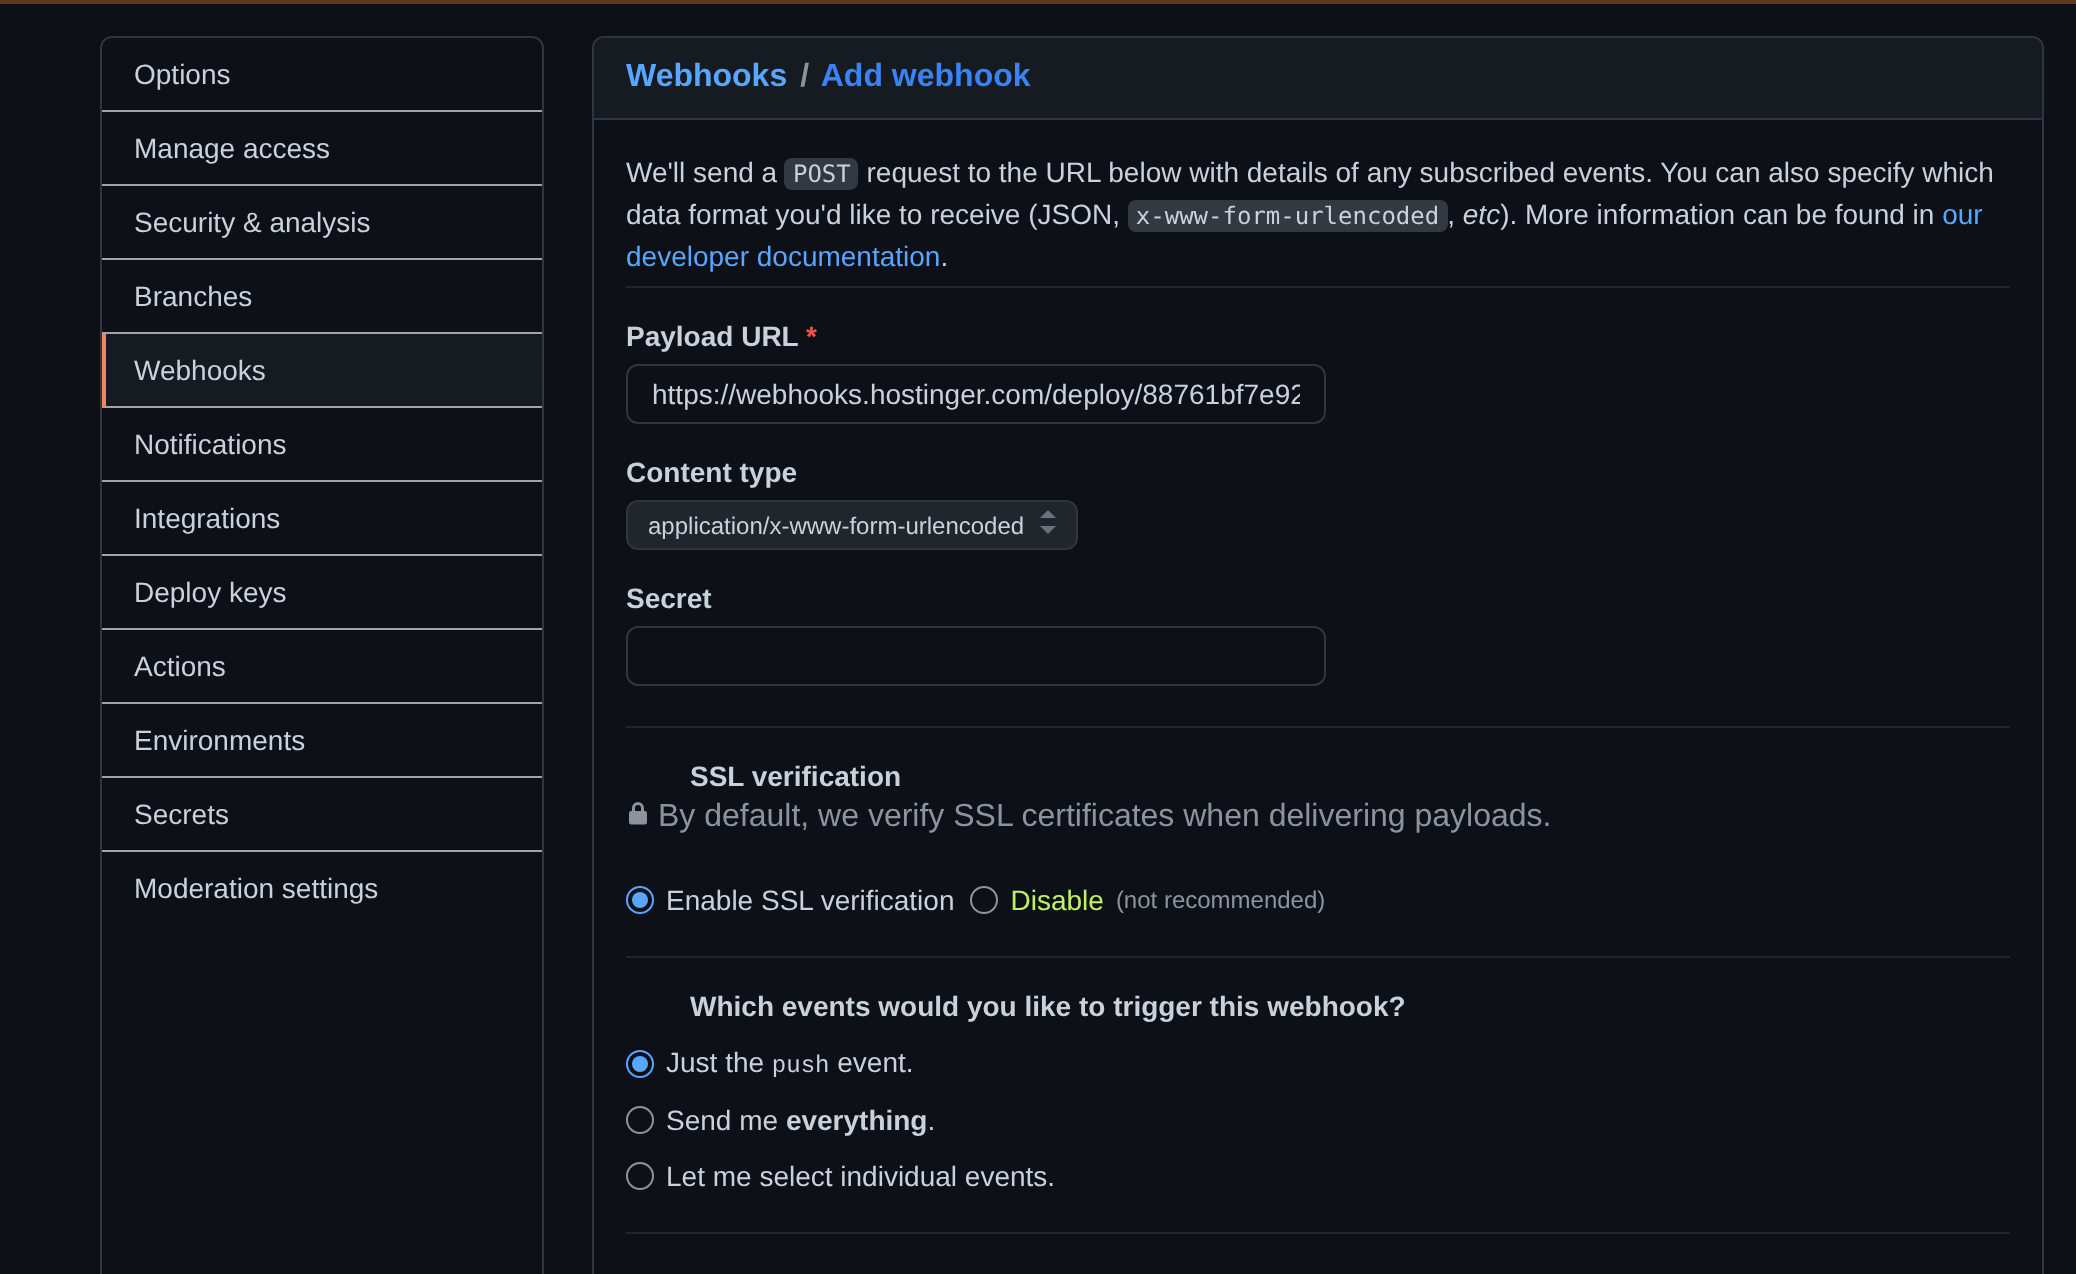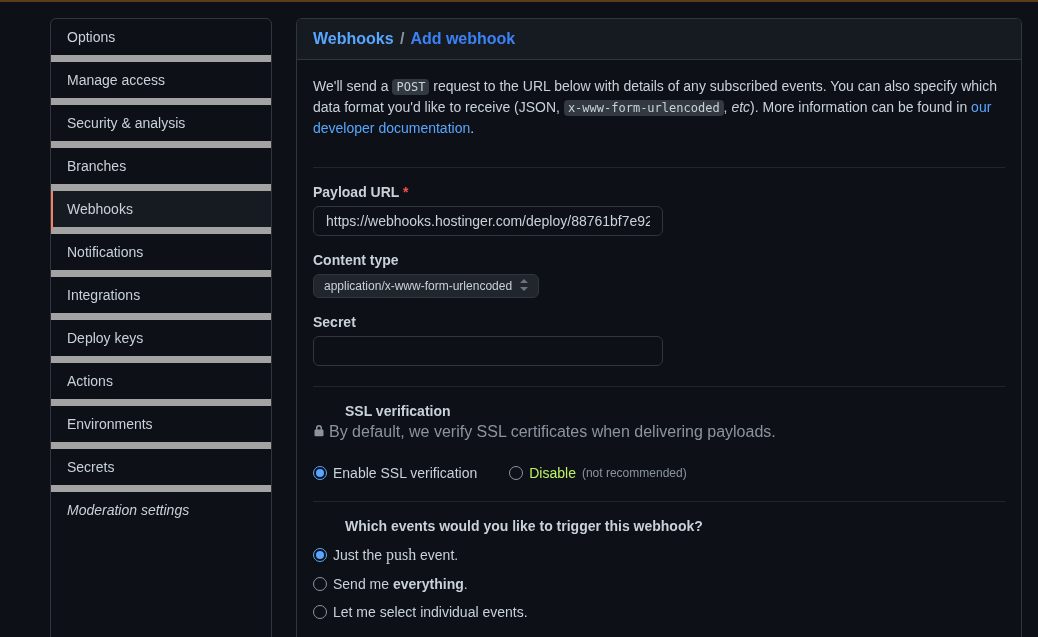--- a/index.html
+++ b/index.html
@@ -25,28 +25,27 @@
     .sidebar {
       width: 222px;
       flex-shrink: 0;
       border: 1px solid #30363d;
       border-radius: 6px;
       overflow: hidden;
       background: #0d1117;
     }
     .sidebar-item {
       padding: 10px 16px;
-      border-bottom: 7px solid #a3a3a3;
+      border-bottom: 1px solid #a3a3a3;
       cursor: pointer;
       color: #c9d1d9;
       font-size: 14px;
     }
     .sidebar-item:last-child {
       border-bottom: none;
-      font-style: italic;
     }
     .sidebar-item.active {
       background: #161b22;
       border-left: 2px solid #f78166;
       padding-left: 14px;
     }
     .main {
       flex: 1;
       border: 1px solid #30363d;
       border-radius: 6px;
@@ -71,21 +70,21 @@
     .breadcrumb-current {
       color: #3b82f6;
     }
     .content {
       padding: 16px;
     }
     .intro {
       color: #c9d1d9;
       font-size: 14px;
       line-height: 1.5;
-      padding-bottom: 28px;
+      padding-bottom: 4px;
       border-bottom: 1px solid #21262d;
     }
     .intro code {
       font-family: ui-monospace, SFMono-Regular, Menlo, monospace;
       font-size: 12px;
       background: rgba(110,118,129,0.4);
       padding: 1px 4px;
       border-radius: 4px;
     }
     .intro a {
@@ -152,21 +151,21 @@
     }
     .radio-row {
       display: flex;
       align-items: center;
       gap: 6px;
       margin-top: 12px;
       font-size: 14px;
     }
     .radio-group-wide {
       display: flex;
-      gap: 32px;
+      gap: 8px;
       margin-top: 12px;
     }
     .radio {
       width: 14px;
       height: 14px;
       border-radius: 50%;
       border: 1px solid #8b949e;
       display: inline-flex;
       align-items: center;
       justify-content: center;
@@ -183,22 +182,22 @@
       border-radius: 50%;
       background: #58a6ff;
     }
     .danger {
       color: #bef264;
     }
     .muted {
       color: #8b949e;
     }
     .code-lite {
-      font-family: Liberation Serif, serif;
-      font-size: 16px;
+      font-family: Liberation Mono, monospace;
+      font-size: 12px;
       margin-top: 41px;
     }
     .lock-icon svg {
       width: 12px;
       height: 12px;
       fill: #8b949e;
     }
   </style>
 </head>
 <body>

